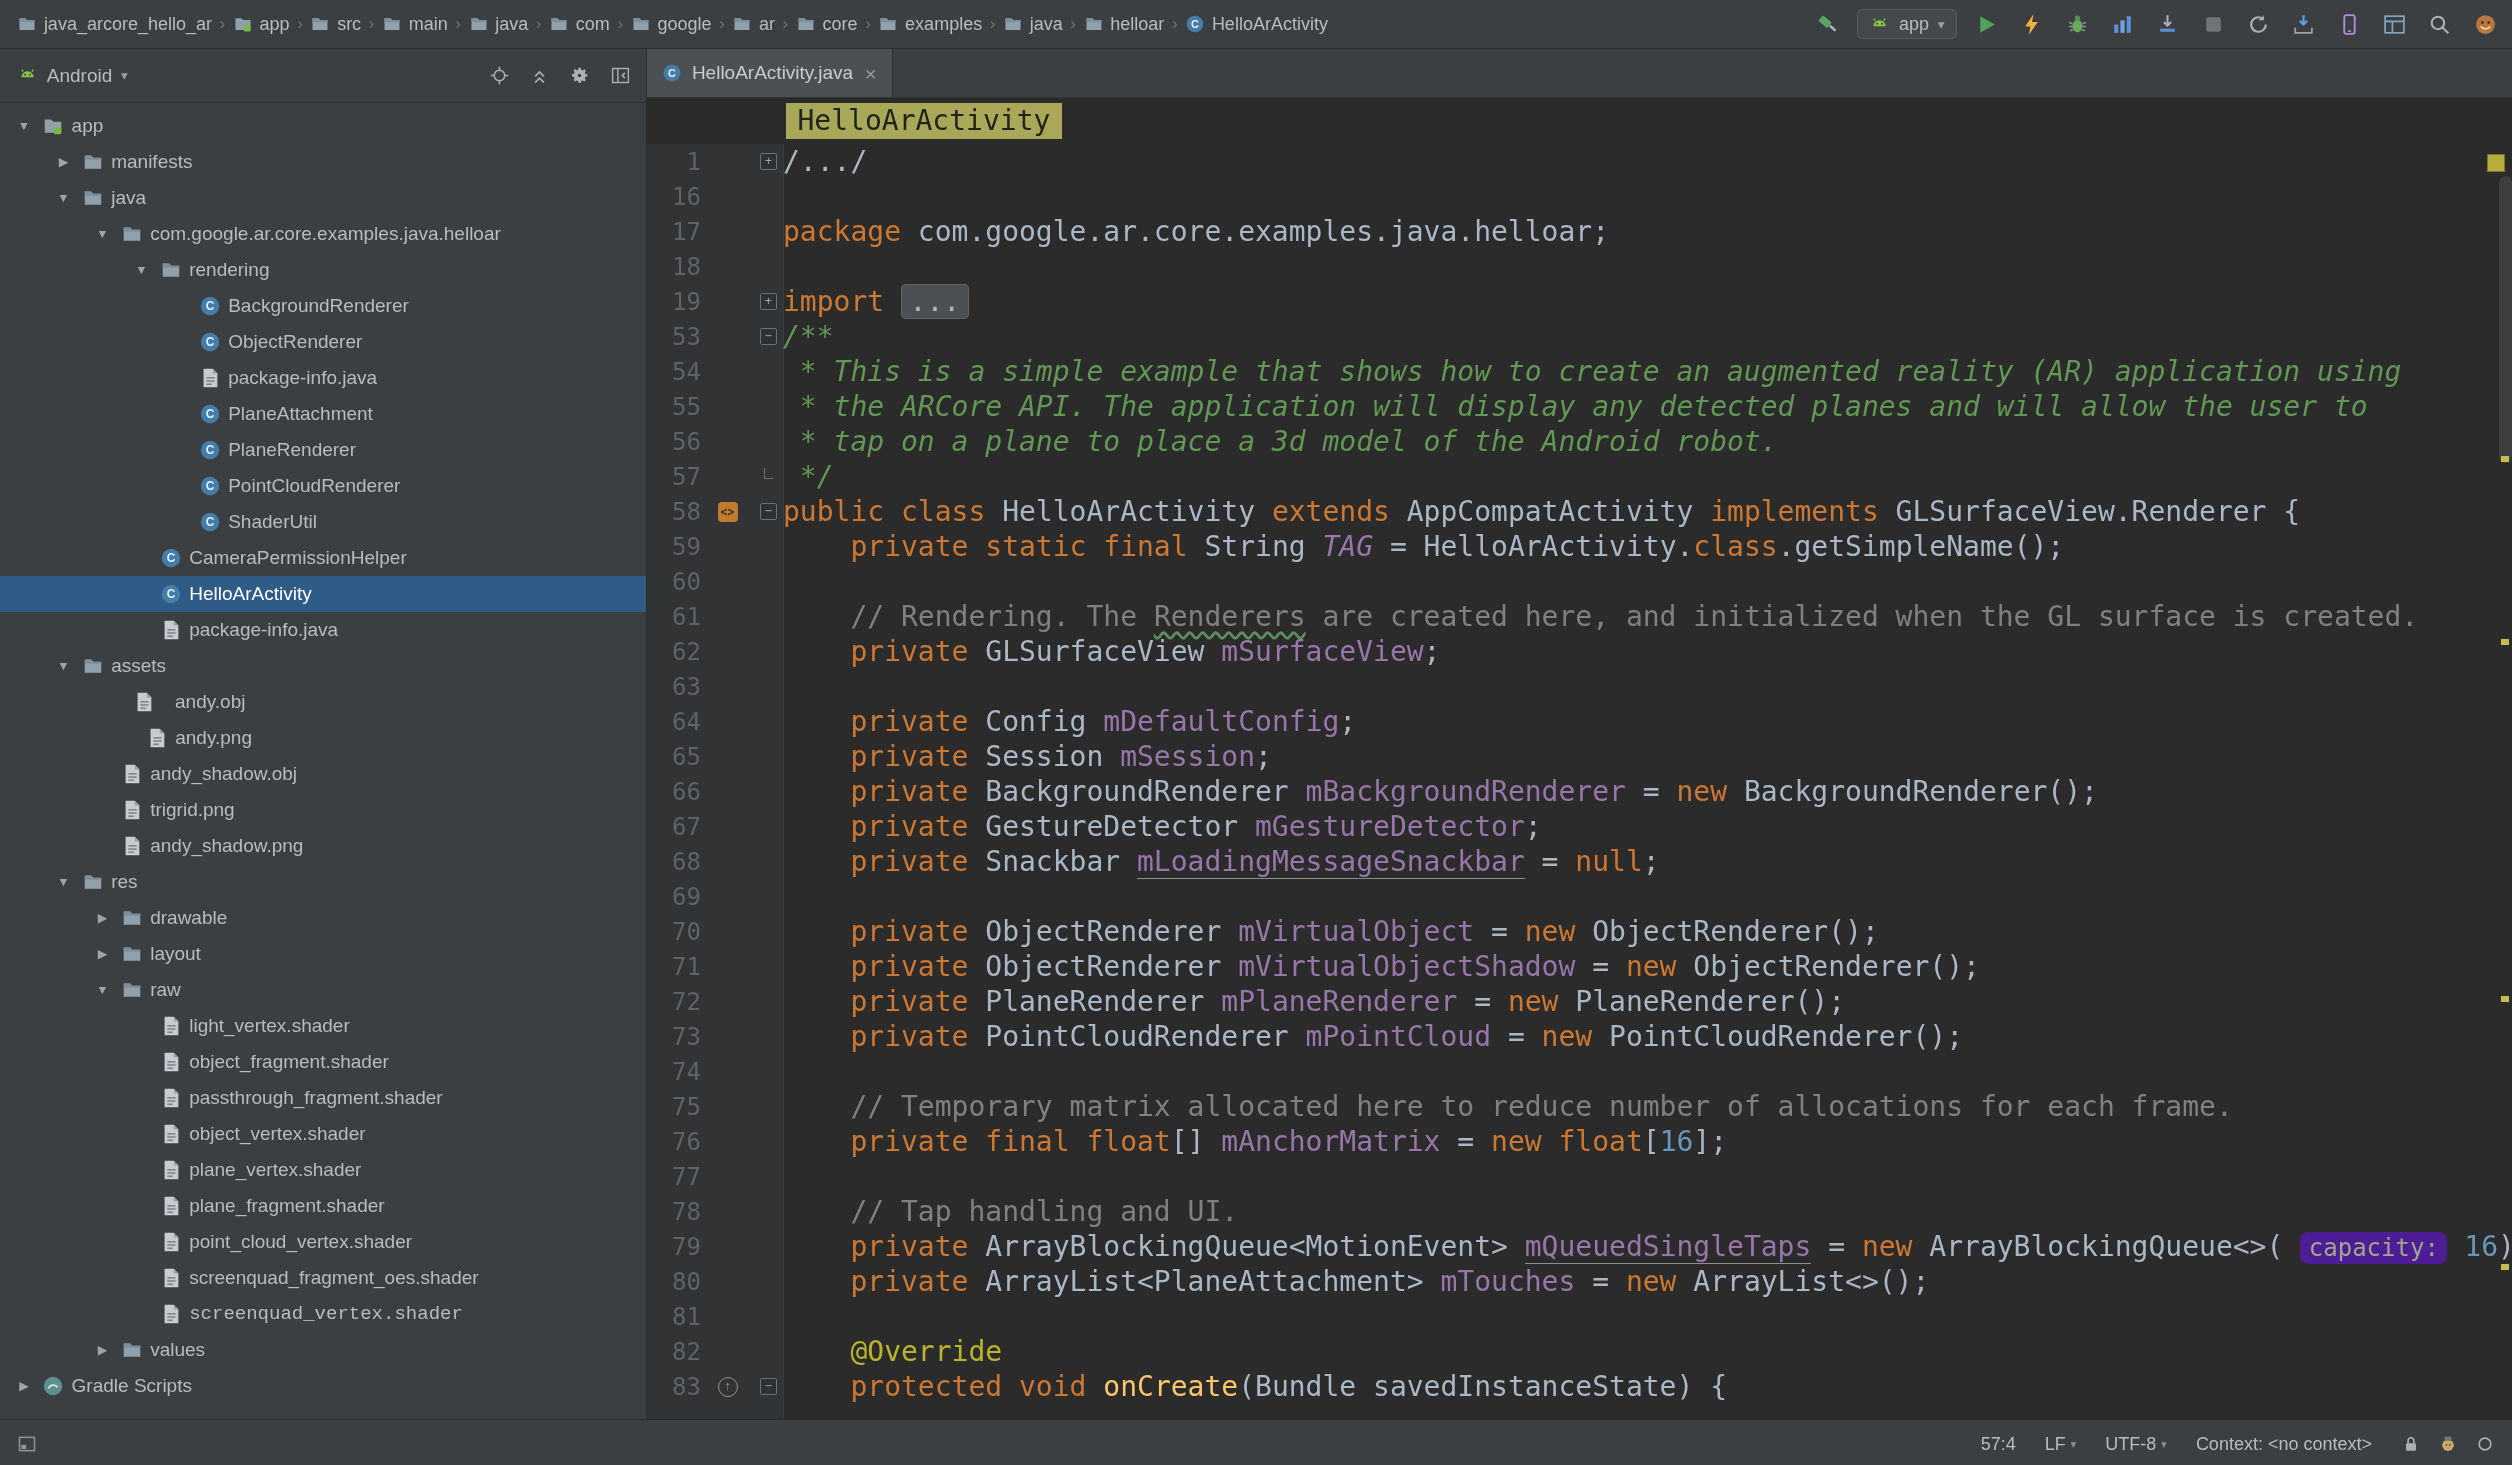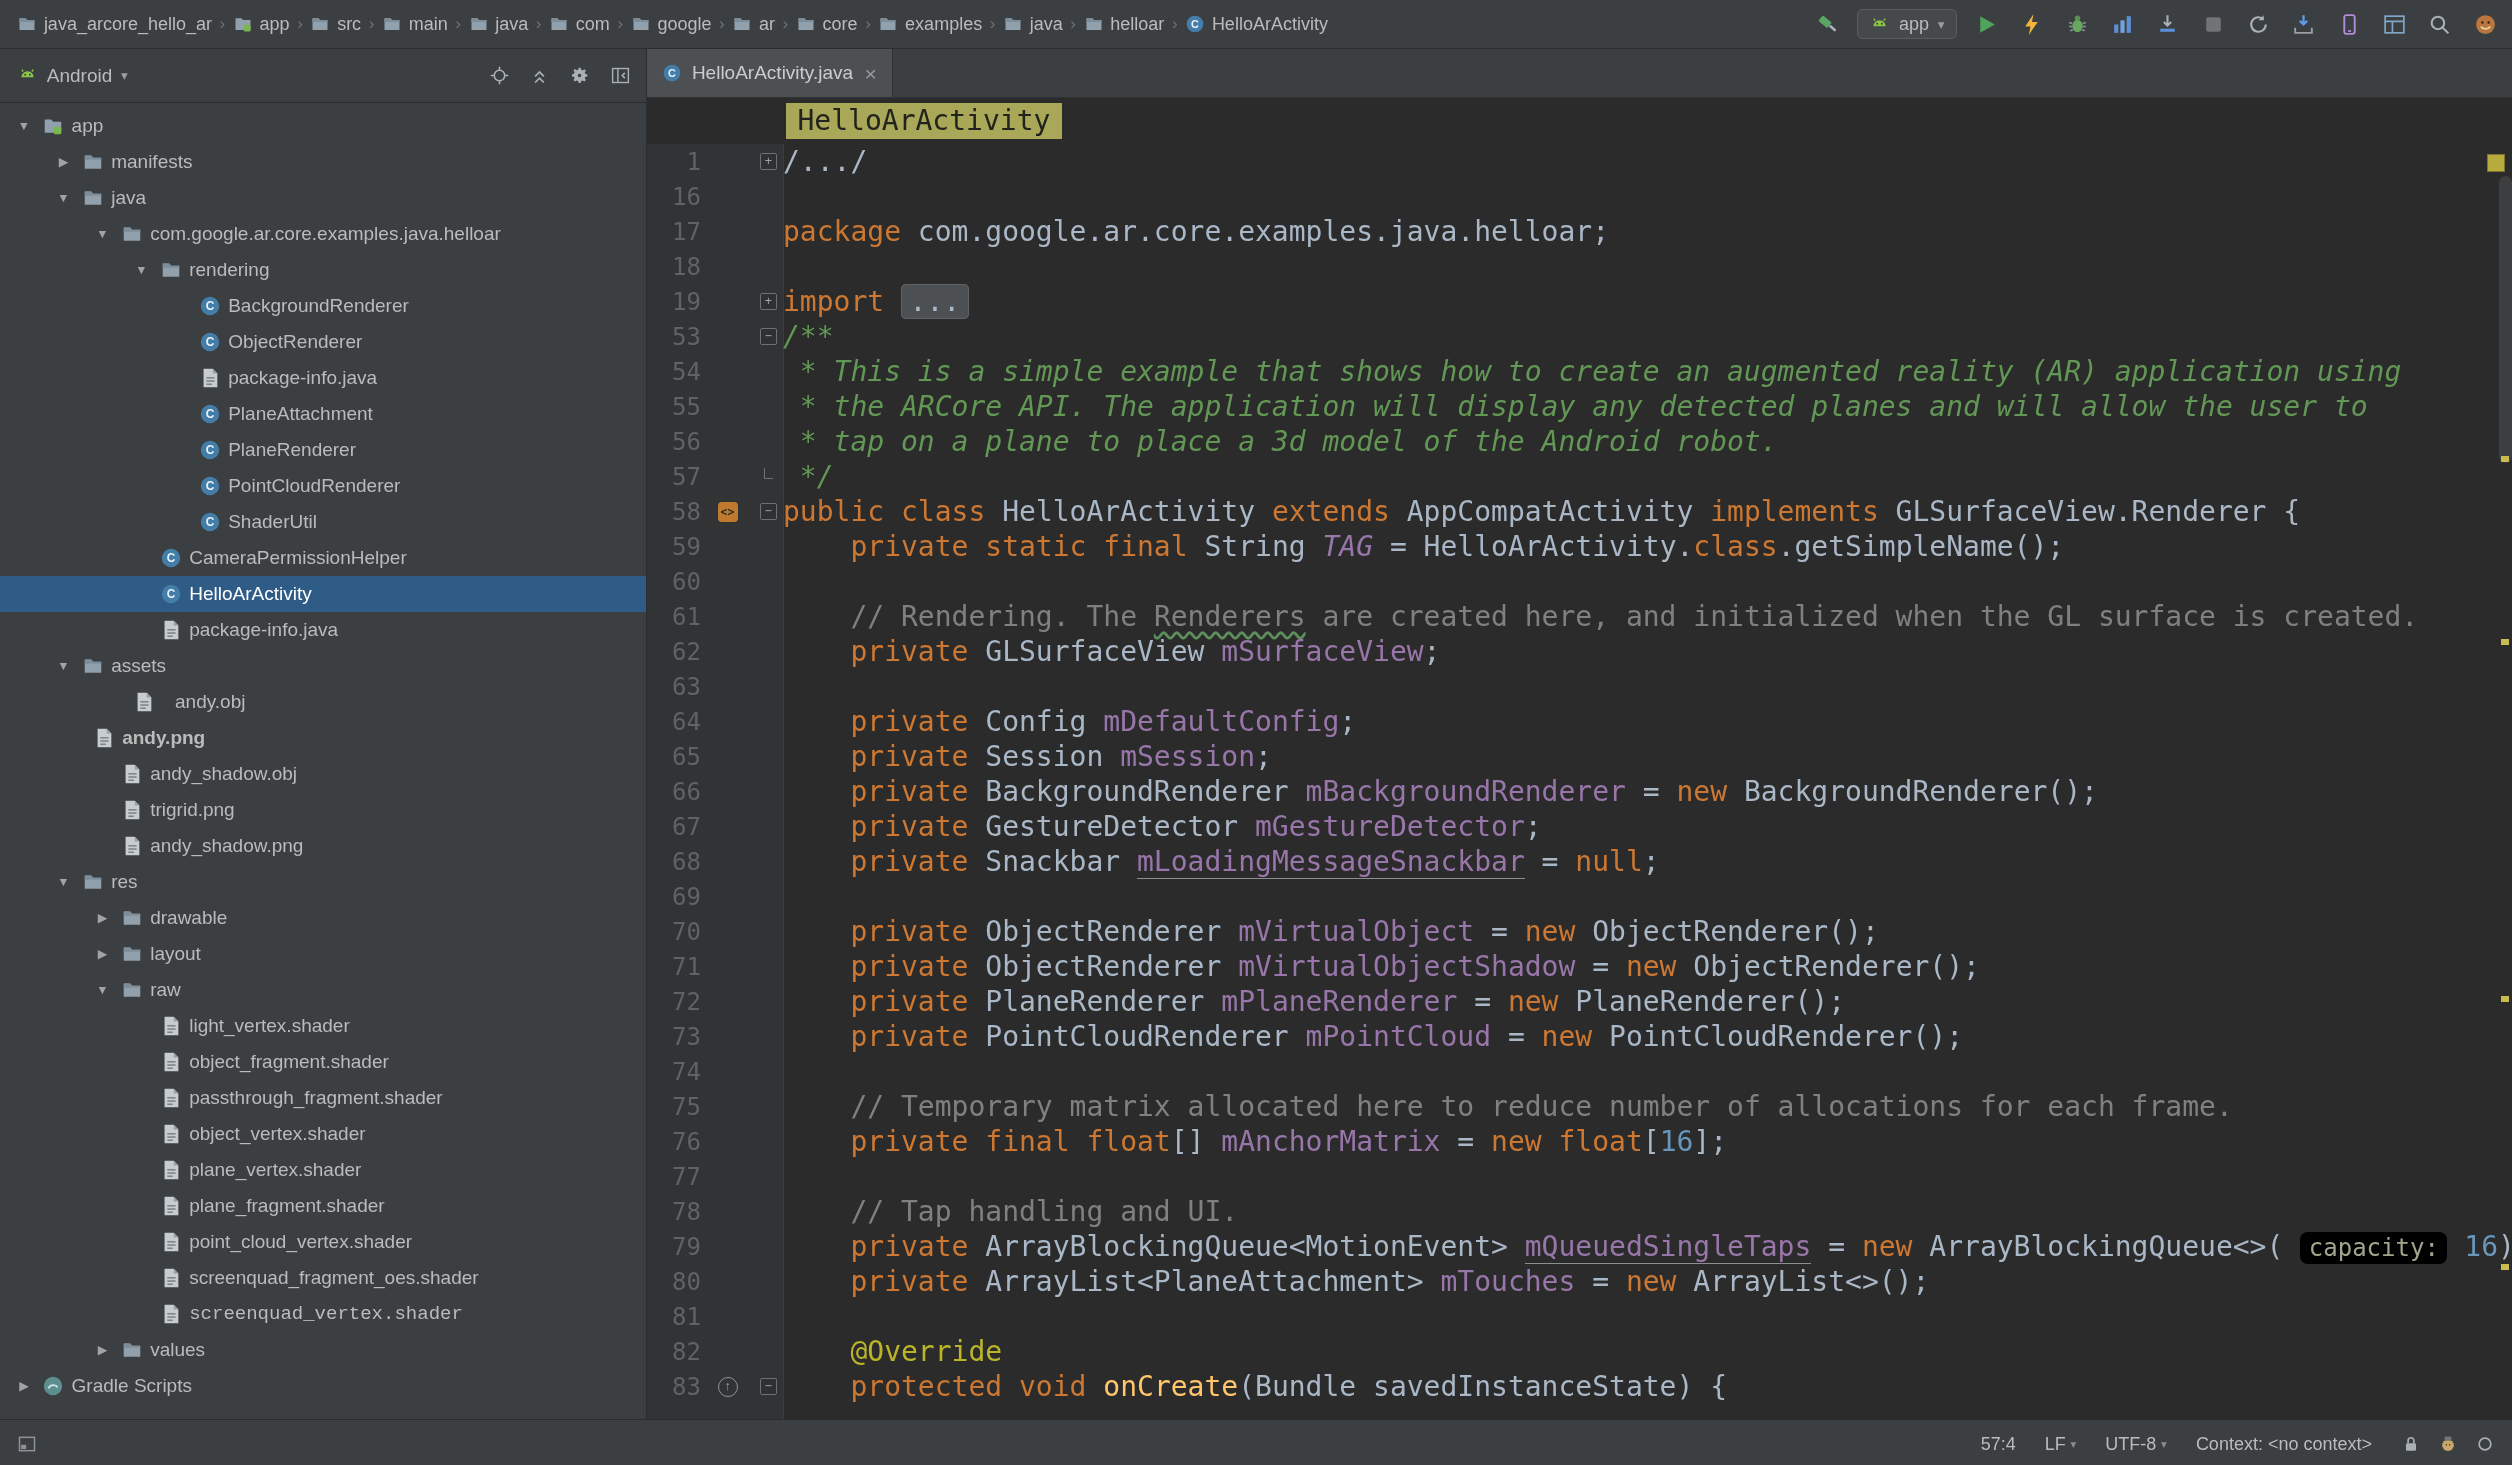--- a/index.html
+++ b/index.html
@@ -75,21 +75,21 @@
   .tf{color:var(--field,#9876aa);}
   .tfs{color:var(--field,#9876aa);font-style:italic;}
   .tfu{color:var(--field,#9876aa);border-bottom:1px solid #8b8f92;}
   .tc{color:var(--comment,#808080);}
   .tcw{color:var(--comment,#808080);text-decoration:underline wavy var(--typo_green,#5c8f5c);text-underline-offset:4.8px;}
   .tj{color:var(--javadoc,#629755);font-style:italic;}
   .tn{color:var(--number,#6897bb);}
   .ta{color:var(--annotation,#bbb529);}
   .tm{color:var(--method,#ffc66b);}
   .tfold{background:#4c5052;border:1px solid #606467;border-radius:4.8px;padding:0 7.6px;color:#a9b7c6;}
-  .thint{background:#000000;border-radius:7.6px;padding:1.9px 8.6px;color:#a2a48c;font-size:24px;}
+  .thint{background:#4c1d95;border-radius:7.6px;padding:1.9px 8.6px;color:#a2a48c;font-size:24px;}
 
   .stripe-square{position:absolute;top:9.6px;right:6.7px;width:16px;height:16px;background:#b9ac3e;border:1px solid #7d7630;}
   .stripe-mark{position:absolute;right:2.9px;width:8.6px;height:5.7px;background:var(--stripe_yellow,#c9bc4e);}
   .vscroll{position:absolute;right:0;top:32px;width:13.4px;height:287px;background:rgba(145,150,153,0.18);border-radius:6.7px;}
 
   
   .status{height:48px;flex:none;background:var(--panel_bg,#3c3f41);border-top:1px solid var(--border,#2a2c2d);display:flex;align-items:center;padding:0 17px;gap:29px;color:var(--text,#bbbbbb);font-size:18px;}
   .status .icon{width:20px;height:20px;}
   .st-item{display:inline-flex;align-items:center;gap:4.8px;white-space:nowrap;}
   .mini{color:#8a8d90;font-size:11.5px;}
@@ -580,21 +580,21 @@
               <svg viewBox="0 0 24 24">
                 <path d="M5 2h10l5 5v15H5z" fill="#C7CCD0"></path>
                 <path d="M15 2l5 5h-5z" fill="#9AA0A6"></path>
                 <rect x="8" y="11" width="9" height="1.6" fill="#7A8086"></rect>
                 <rect x="8" y="14.5" width="9" height="1.6" fill="#7A8086"></rect>
                 <rect x="8" y="18" width="6" height="1.6" fill="#7A8086"></rect>
               </svg>
             </span>
             <span class="tlabel">andy.obj</span>
           </div>
-          <div class="trow" style="padding-left: 64px; font-weight: bold;">
+          <div class="trow" style="padding-left: 117px;">
             <span class="tarrow"></span>
             <span class="icon ticon">
               <svg viewBox="0 0 24 24">
                 <path d="M5 2h10l5 5v15H5z" fill="#C7CCD0"></path>
                 <path d="M15 2l5 5h-5z" fill="#9AA0A6"></path>
                 <rect x="8" y="11" width="9" height="1.6" fill="#7A8086"></rect>
                 <rect x="8" y="14.5" width="9" height="1.6" fill="#7A8086"></rect>
                 <rect x="8" y="18" width="6" height="1.6" fill="#7A8086"></rect>
               </svg>
             </span>

